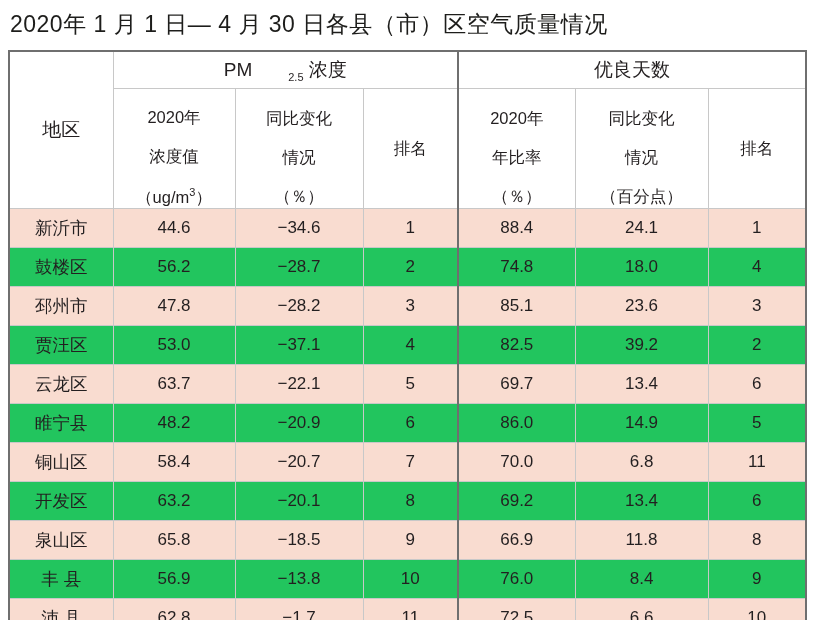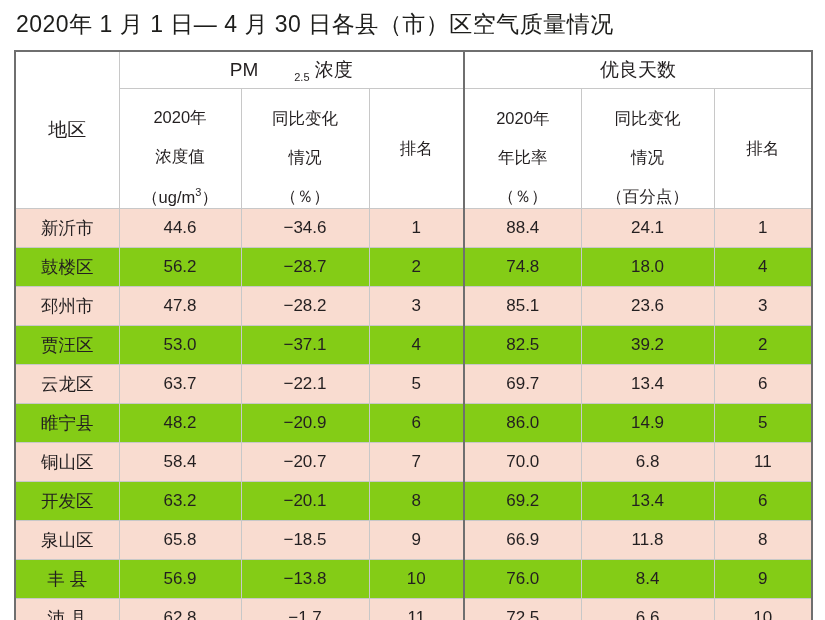--- a/index.html
+++ b/index.html
@@ -12,21 +12,21 @@
     background: #ffffff;
     font-family: "Liberation Sans", "DejaVu Sans", sans-serif;
     color: #231f20;
     overflow: hidden;
   }
   .page {
     position: relative;
     width: 825px;
     height: 620px;
     box-sizing: border-box;
-    padding: 0 14px;
+    padding: 0 8px;
   }
   .title {
     font-size: 23px;
     letter-spacing: 0.5px;
     color: #1d1d1b;
     padding: 9px 0 10px 2px;
     white-space: nowrap;
     font-weight: 400;
   }
   table.air-table {
@@ -73,21 +73,21 @@
     font-size: 17.5px;
     margin-top: 32px;
   }
   tbody tr {
     height: 39px;
   }
   tbody tr.odd td {
     background: #f9dcd0;
   }
   tbody tr.even td {
-    background: #84cc16;
+    background: #22c55e;
   }
   .sub {
     font-size: 11px;
     vertical-align: sub;
     margin-left: 36px;
   }
   .sup {
     font-size: 11px;
     vertical-align: super;
   }

